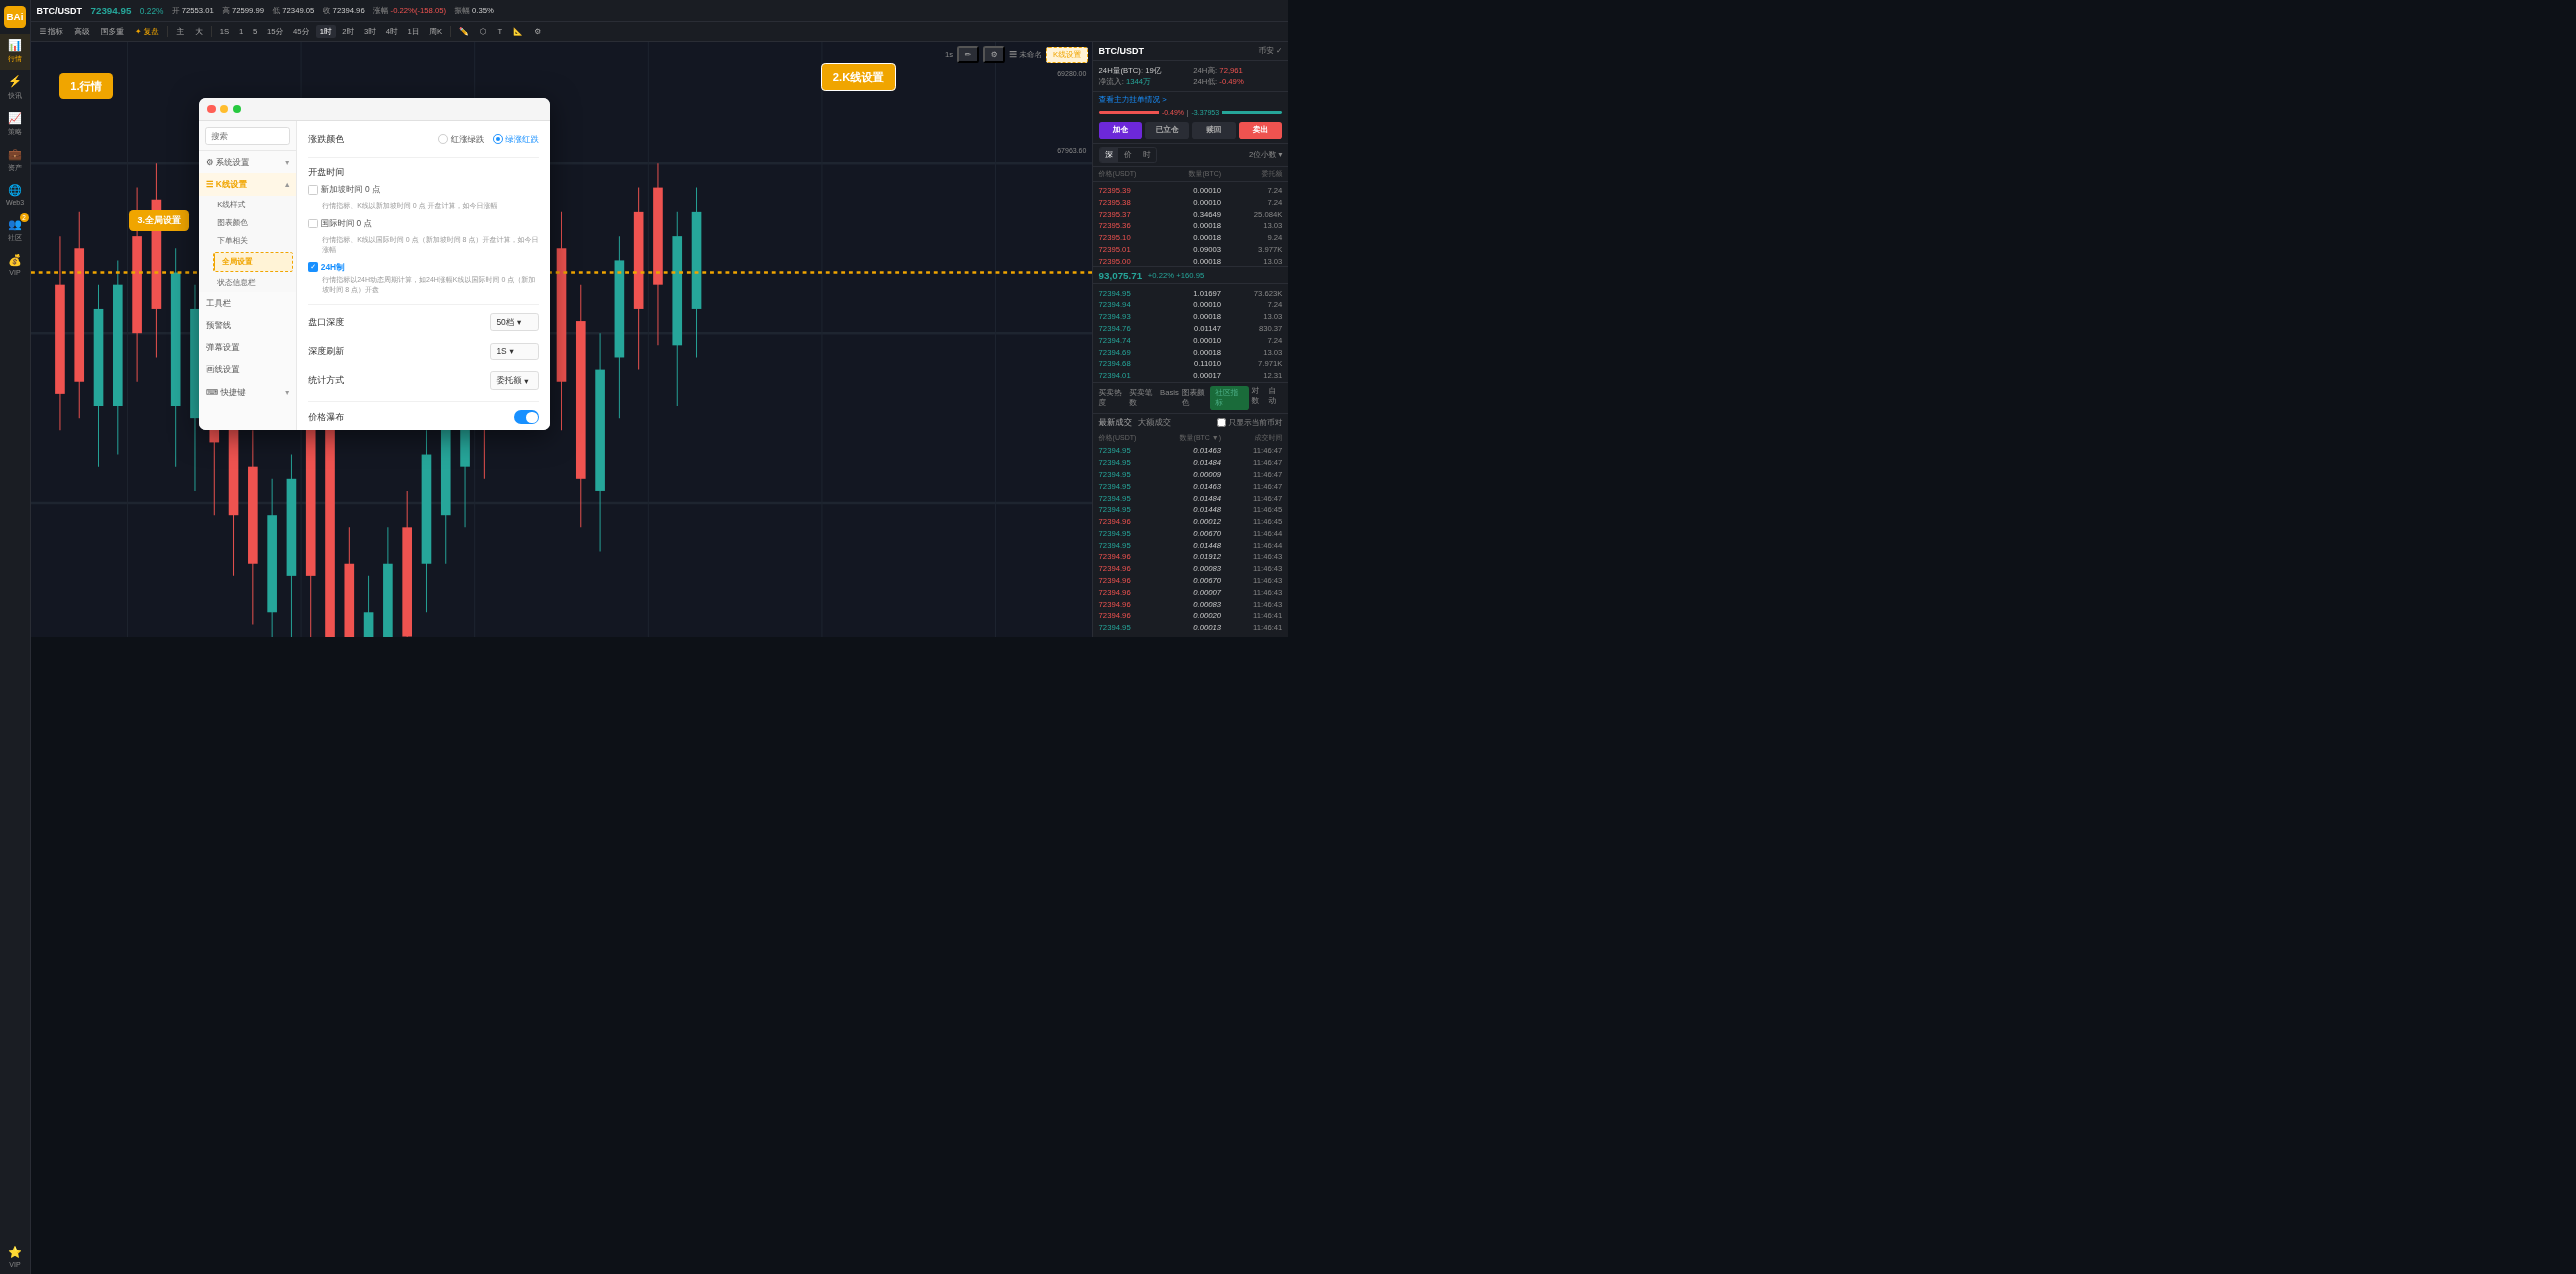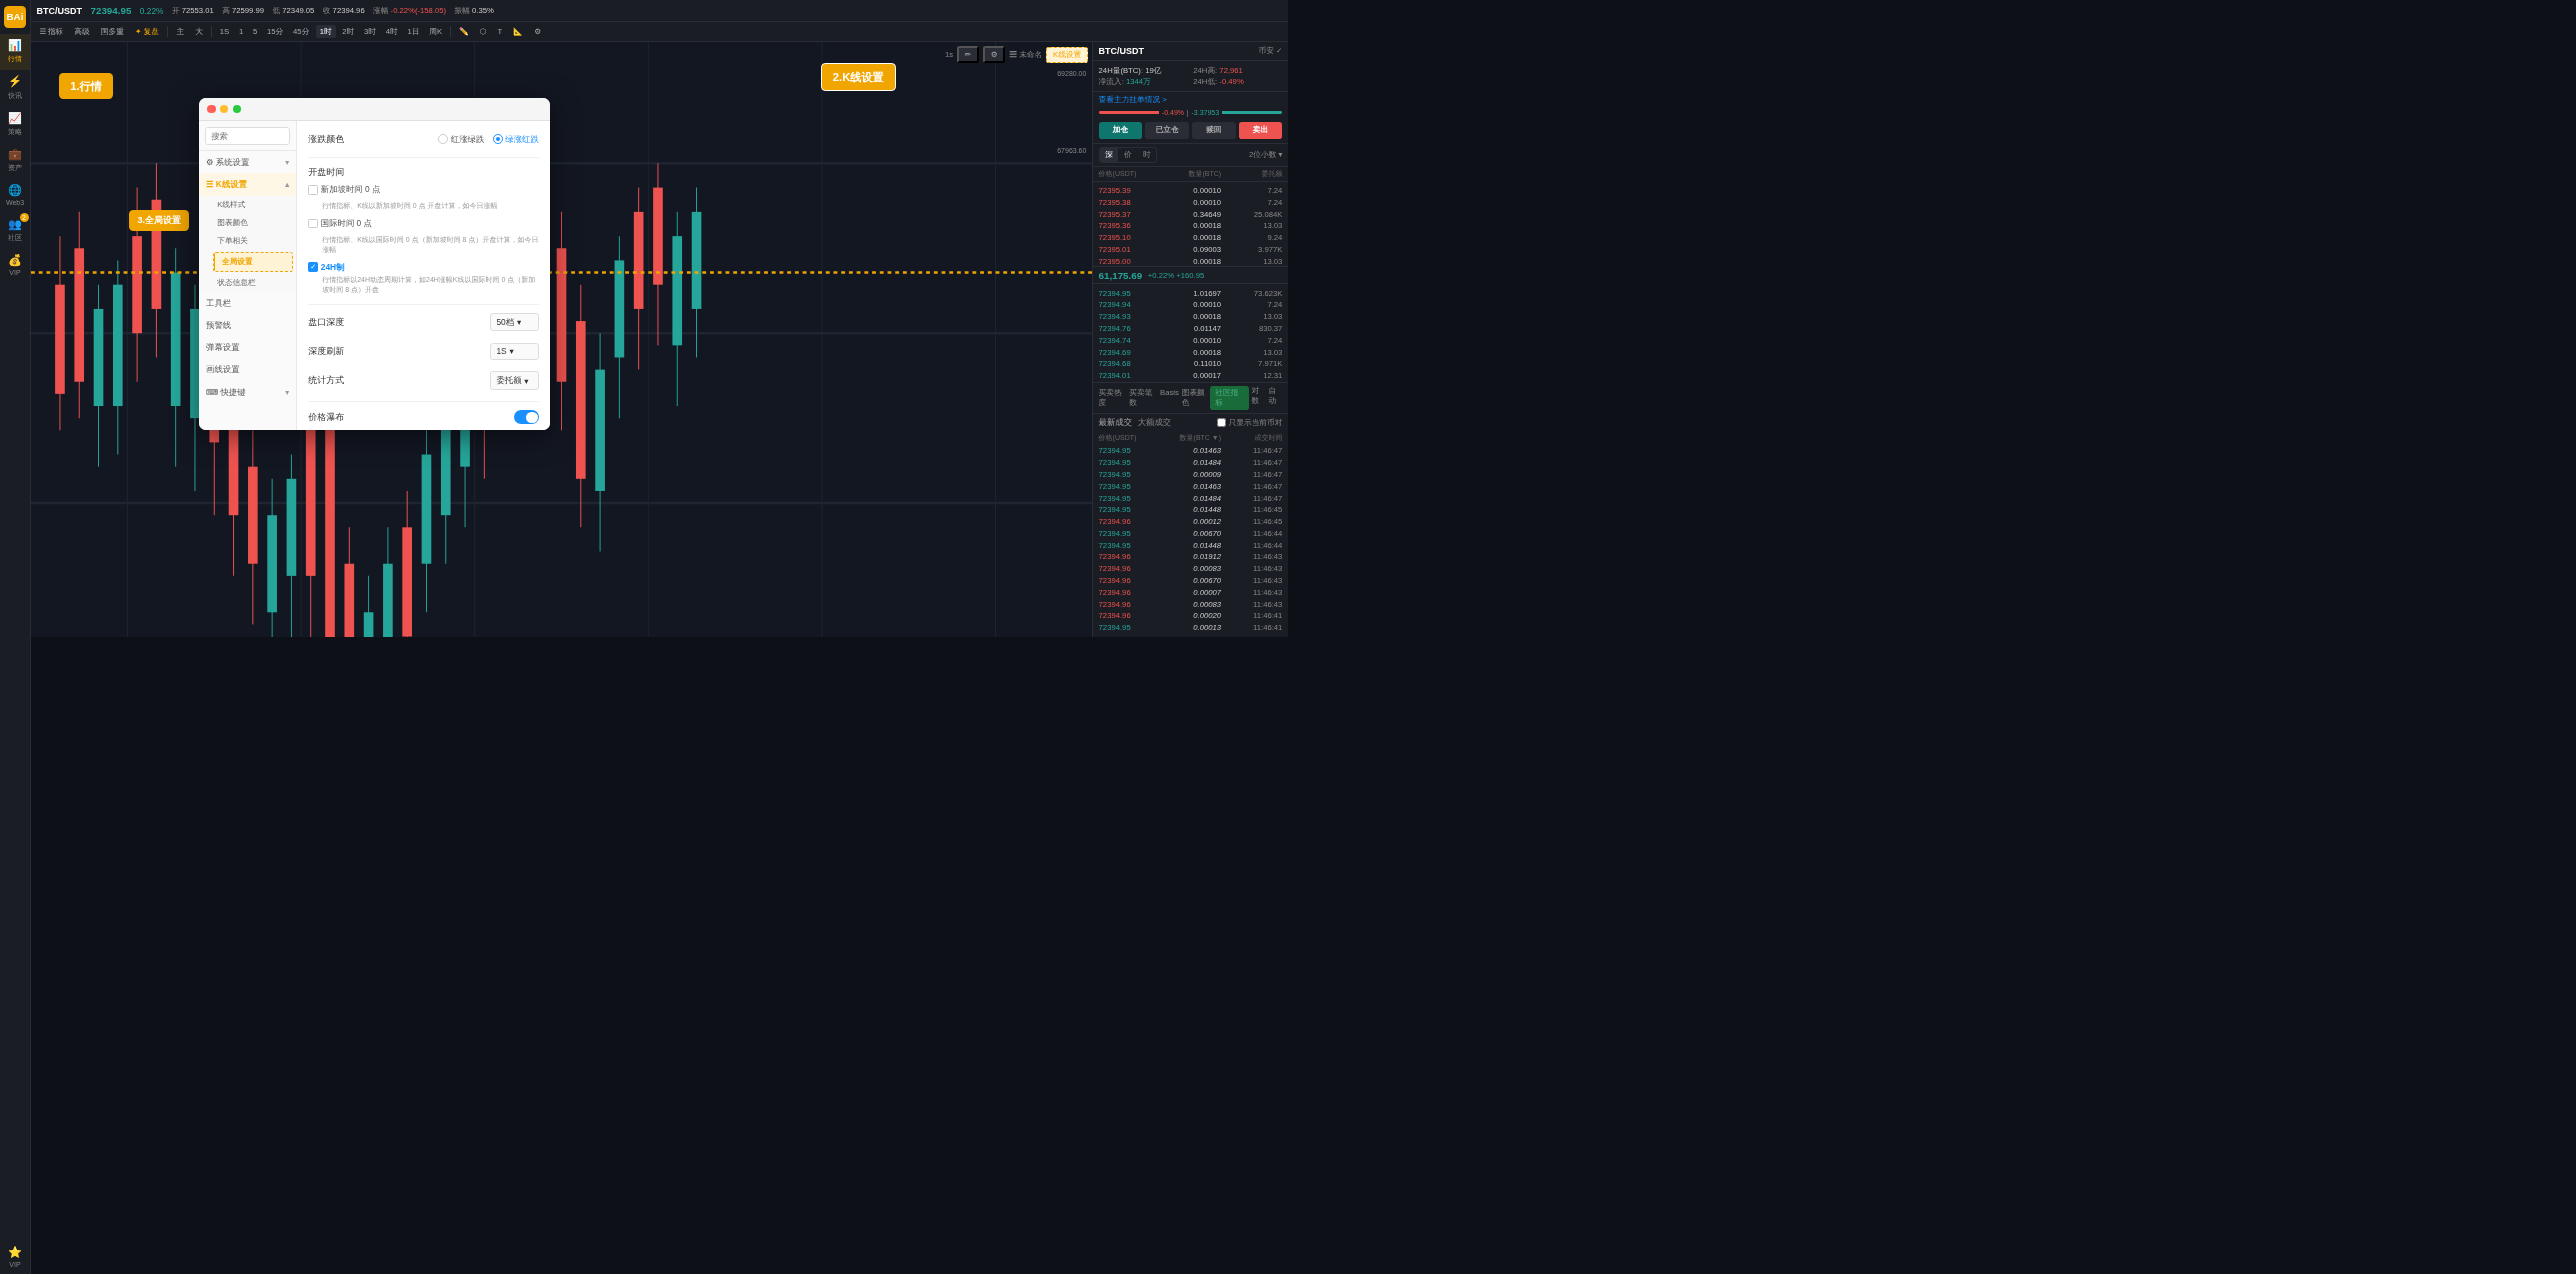--- a/index.html
+++ b/index.html
@@ -397,21 +397,21 @@
     }
     .order-btn {
       flex: 1;
       padding: 3.5px 2.8px;
       border-radius: 2.8px;
       border: none;
       cursor: pointer;
       font-size: 7.7px;
       font-weight: bold;
     }
-    .order-btn-buy { background: #0f766e; color: #fff; }
+    .order-btn-buy { background: #6d28d9; color: #fff; }
     .order-btn-sell { background: #ef5350; color: #fff; }
     .order-btn-close { background: #2a2d35; color: #aaa; }
 
     
     .orderbook {
       flex: 1;
       overflow-y: auto;
       padding: 2.8px 0;
     }
     .orderbook-header {
@@ -1133,21 +1133,21 @@
         </div>
         <div class="orderbook-row ask">
           <span class="price">72394.98</span>
           <span class="qty">0.00526</span>
           <span class="total">380.80</span>
         </div>
 
       </div>
 
       <div class="orderbook-mid">
-        <span class="mid-price">61,175.69</span>
+        <span class="mid-price">93,075.71</span>
         <span class="mid-change">
           <span>+0.22%</span>
           <span>+160.95</span>
         </span>
       </div>
 
       <div class="orderbook" style="max-height:98px;">
         <div class="orderbook-row bid">
           <span class="price" style="color:#26a69a;">72394.95</span>
           <span class="qty">1.01697</span>

